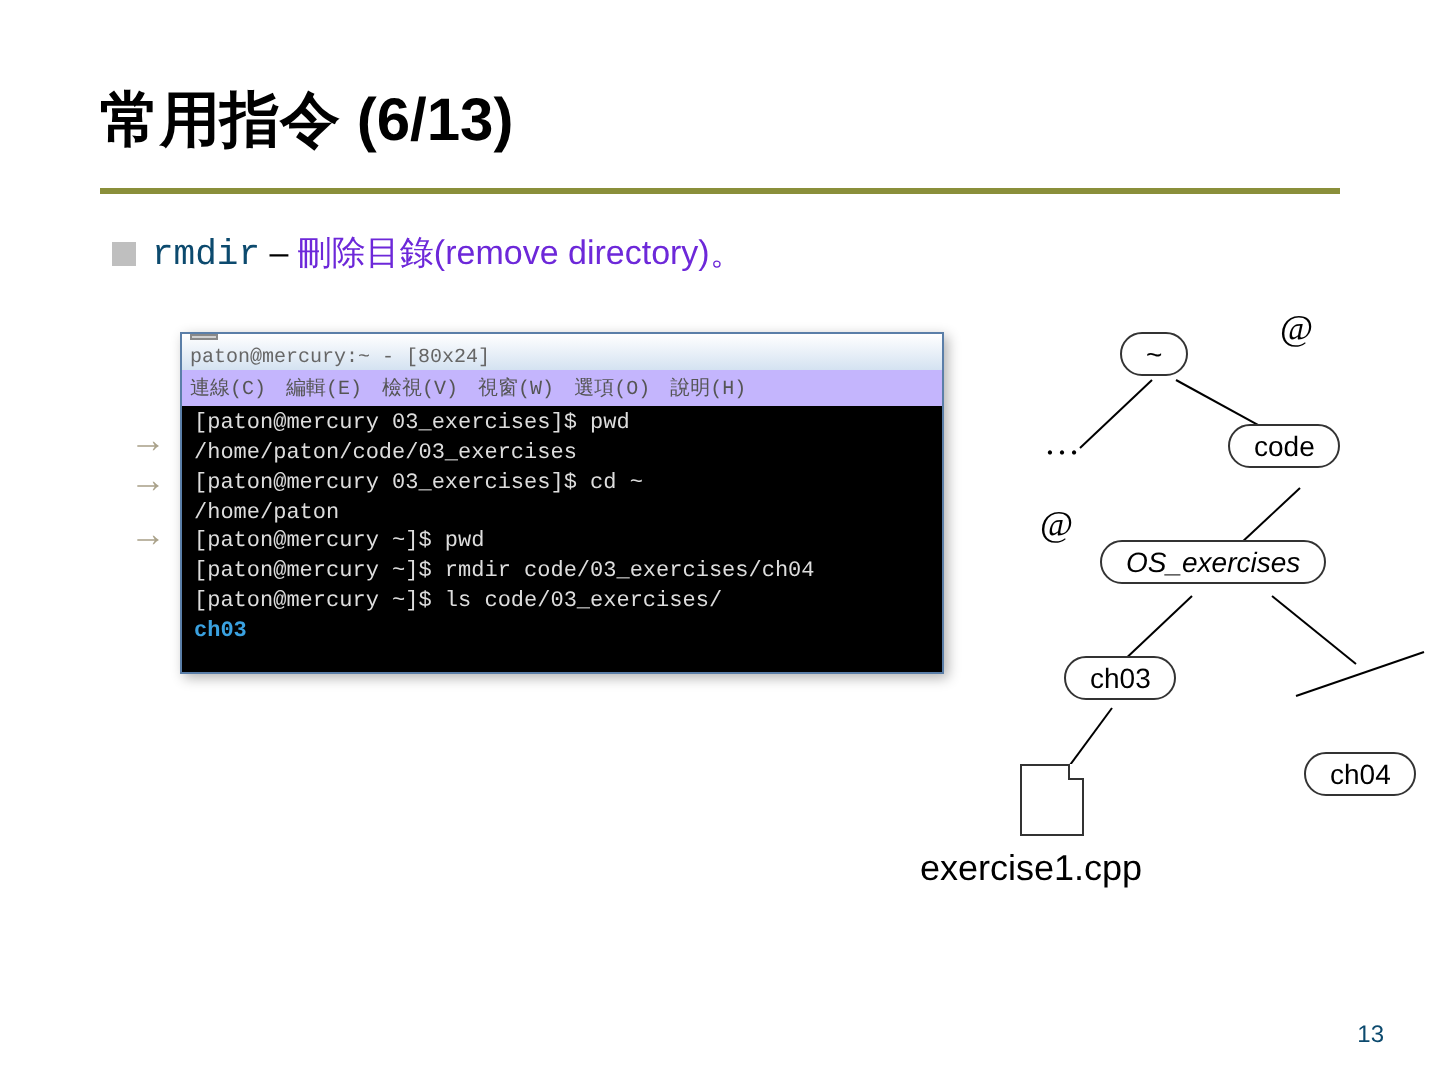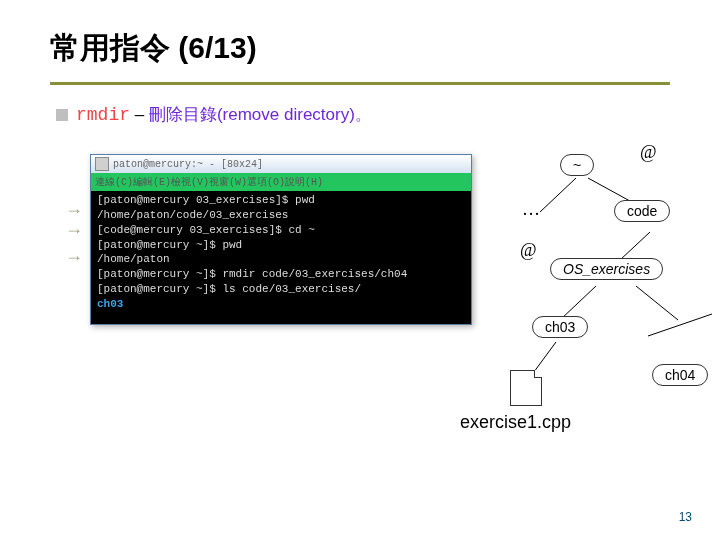--- a/index.html
+++ b/index.html
@@ -7,21 +7,21 @@
     width: 720px;
     height: 540px;
     font-family: Arial, "Microsoft JhengHei", "PMingLiU", sans-serif;
     background: #fff;
     position: relative;
     box-sizing: border-box;
     padding: 24px 50px 10px 50px;
   }
   .title {
     font-size: 30px;
-    margin: 4px 0 10px 0;
+    margin: 16px 0 10px 0;
     font-weight: bold;
   }
   .hr {
     height: 3px;
     border-bottom: 3px solid #8a8f3a;
     margin-bottom: 18px;
   }
   .bullet-row {
     display: flex;
     align-items: flex-start;
@@ -30,21 +30,21 @@
     font-size: 17px;
   }
   .bullet-sq {
     width: 12px;
     height: 12px;
     background: #bfbfbf;
     margin-top: 6px;
     flex: 0 0 12px;
   }
   .cmd {
-    color: #ef4444;
+    color: #0c4a6e;
     font-family: "Courier New", monospace;
     font-size: 18px;
   }
   .desc { color: #6d28d9; }
 
   .content-area {
     position: relative;
     margin-top: 18px;
     height: 340px;
   }
@@ -57,36 +57,37 @@
     width: 380px;
     border: 1px solid #5a7ea8;
     box-shadow: 2px 2px 6px rgba(0,0,0,.3);
     font-family: "Courier New", monospace;
     font-size: 11px;
   }
   .term-titlebar {
     height: 18px;
     background: linear-gradient(#fff, #d4e2f1);
     display: flex;
-    align-items: center;
     gap: 4px;
     padding: 0 4px;
+    flex-direction: column;
   }
   .term-conicon {
     width: 12px; height: 12px;
     background: #d0d0d0;
     border: 1px solid #888;
   }
   .term-title { color: #666; font-size: 10px; }
   .term-menubar {
-    background: #22c55e;
+    background: #c4b5fd;
     padding: 2px 4px;
     color: #555;
     font-size: 10px;
     display: flex;
+    gap: 10px;
   }
   .term-body {
     background: #000;
     color: #ddd;
     padding: 2px 2px 12px 6px;
     line-height: 1.35;
   }
   .cur { color: #3aa1e0; font-weight: bold; }
 
   
@@ -185,23 +186,23 @@
       <span>連線(C)</span>
       <span>編輯(E)</span>
       <span>檢視(V)</span>
       <span>視窗(W)</span>
       <span>選項(O)</span>
       <span>說明(H)</span>
     </div>
     <div class="term-body">
       <div>[paton@mercury 03_exercises]$ pwd</div>
       <div>/home/paton/code/03_exercises</div>
-      <div>[code@mercury 03_exercises]$ cd ~</div>
+      <div>[paton@mercury 03_exercises]$ cd ~</div>
+      <div>/home/paton</div>
       <div>[paton@mercury ~]$ pwd</div>
-      <div>/home/paton</div>
       <div>[paton@mercury ~]$ rmdir code/03_exercises/ch04</div>
       <div>[paton@mercury ~]$ ls code/03_exercises/</div>
       <div class="cur">ch03</div>
     </div>
   </div>
 
   <div class="tree">
     <svg class="lines">
       <line x1="86" y1="34" x2="50" y2="68" stroke="#000"></line>
       <line x1="98" y1="34" x2="160" y2="68" stroke="#000"></line>

